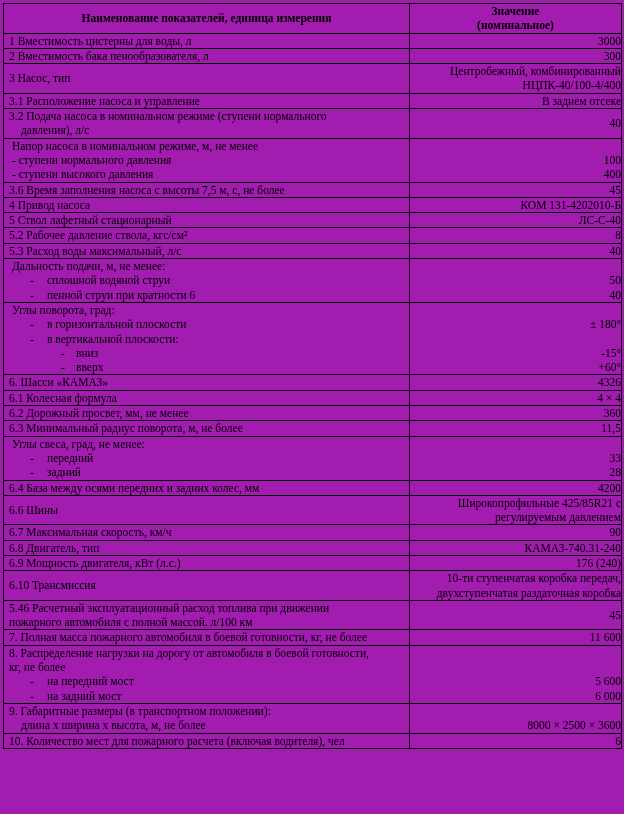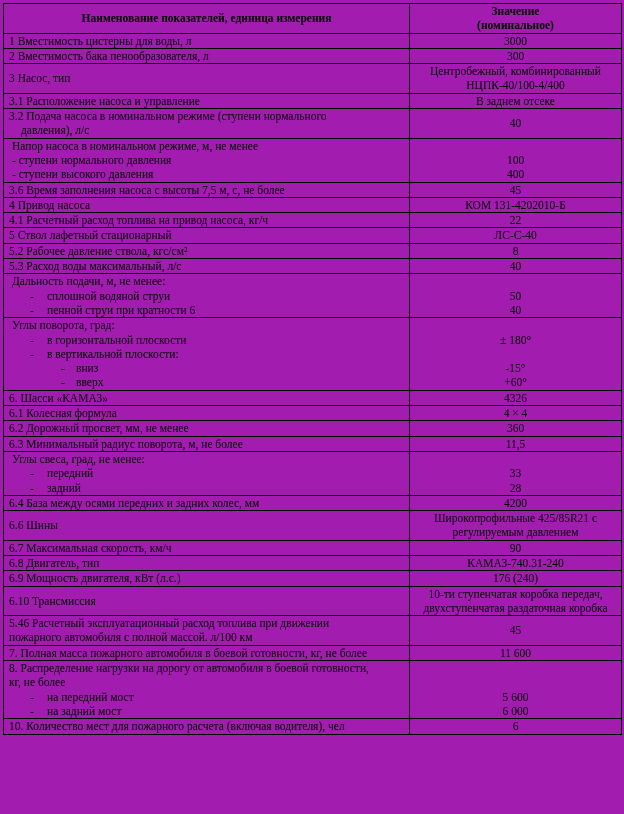--- a/index.html
+++ b/index.html
@@ -42,21 +42,21 @@
   }
   td.c1 .ln { padding-left: 5px; font-family: Liberation Serif, serif; }
   td.c1 .i1 { padding-left: 8px; }
   td.c1 .iw { padding-left: 17px; }
   td.c1 .dA { padding-left: 26px; }
   td.c1 .dB { padding-left: 57px; }
   .dash { display: inline-block; }
   .dA .dash { width: 17px; }
   .dB .dash { width: 15px; }
   .gap { }
-  td.c2 { text-align: center; }
+  td.c2 { text-align: right; }
   td.c2 .ln { padding: 0; }
 </style>
 </head>
 <body>
 
 <div class="doc">
   <table class="spec">
     <colgroup>
       <col class="c1col">
       <col class="c2col">
@@ -136,28 +136,20 @@
         <tr>
           <td class="c1">
             <div class="ln i0">4 Привод насоса</div>
           </td>
           <td class="c2">
             <div class="ln">КОМ 131-4202010-Б</div>
           </td>
         </tr>
         <tr>
           <td class="c1">
-            <div class="ln i0">4.1 Расчетный  расход топлива на привод насоса,  кг/ч</div>
-          </td>
-          <td class="c2">
-            <div class="ln">22</div>
-          </td>
-        </tr>
-        <tr>
-          <td class="c1">
             <div class="ln i0">5 Ствол лафетный стационарный</div>
           </td>
           <td class="c2">
             <div class="ln">ЛС-С-40</div>
           </td>
         </tr>
         <tr>
           <td class="c1">
             <div class="ln i0">5.2 Рабочее давление ствола, кгс/см²</div>
           </td>
@@ -321,20 +313,30 @@
           </td>
           <td class="c2">
             <div class="ln">&nbsp;</div>
             <div class="ln">&nbsp;</div>
             <div class="ln gap">5 600</div>
             <div class="ln">6 000</div>
           </td>
         </tr>
         <tr>
           <td class="c1">
+            <div class="ln i0">9. Габаритные  размеры  (в транспортном  положении):</div>
+            <div class="ln iw">длина х ширина  х высота, м, не более</div>
+          </td>
+          <td class="c2">
+            <div class="ln">&nbsp;</div>
+            <div class="ln">8000 × 2500 × 3600</div>
+          </td>
+        </tr>
+        <tr>
+          <td class="c1">
             <div class="ln i0">10.  Количество мест для пожарного расчета  (включая водителя), чел</div>
           </td>
           <td class="c2">
             <div class="ln">6</div>
           </td>
         </tr>
       </tbody>
   </table>
 </div>
 

